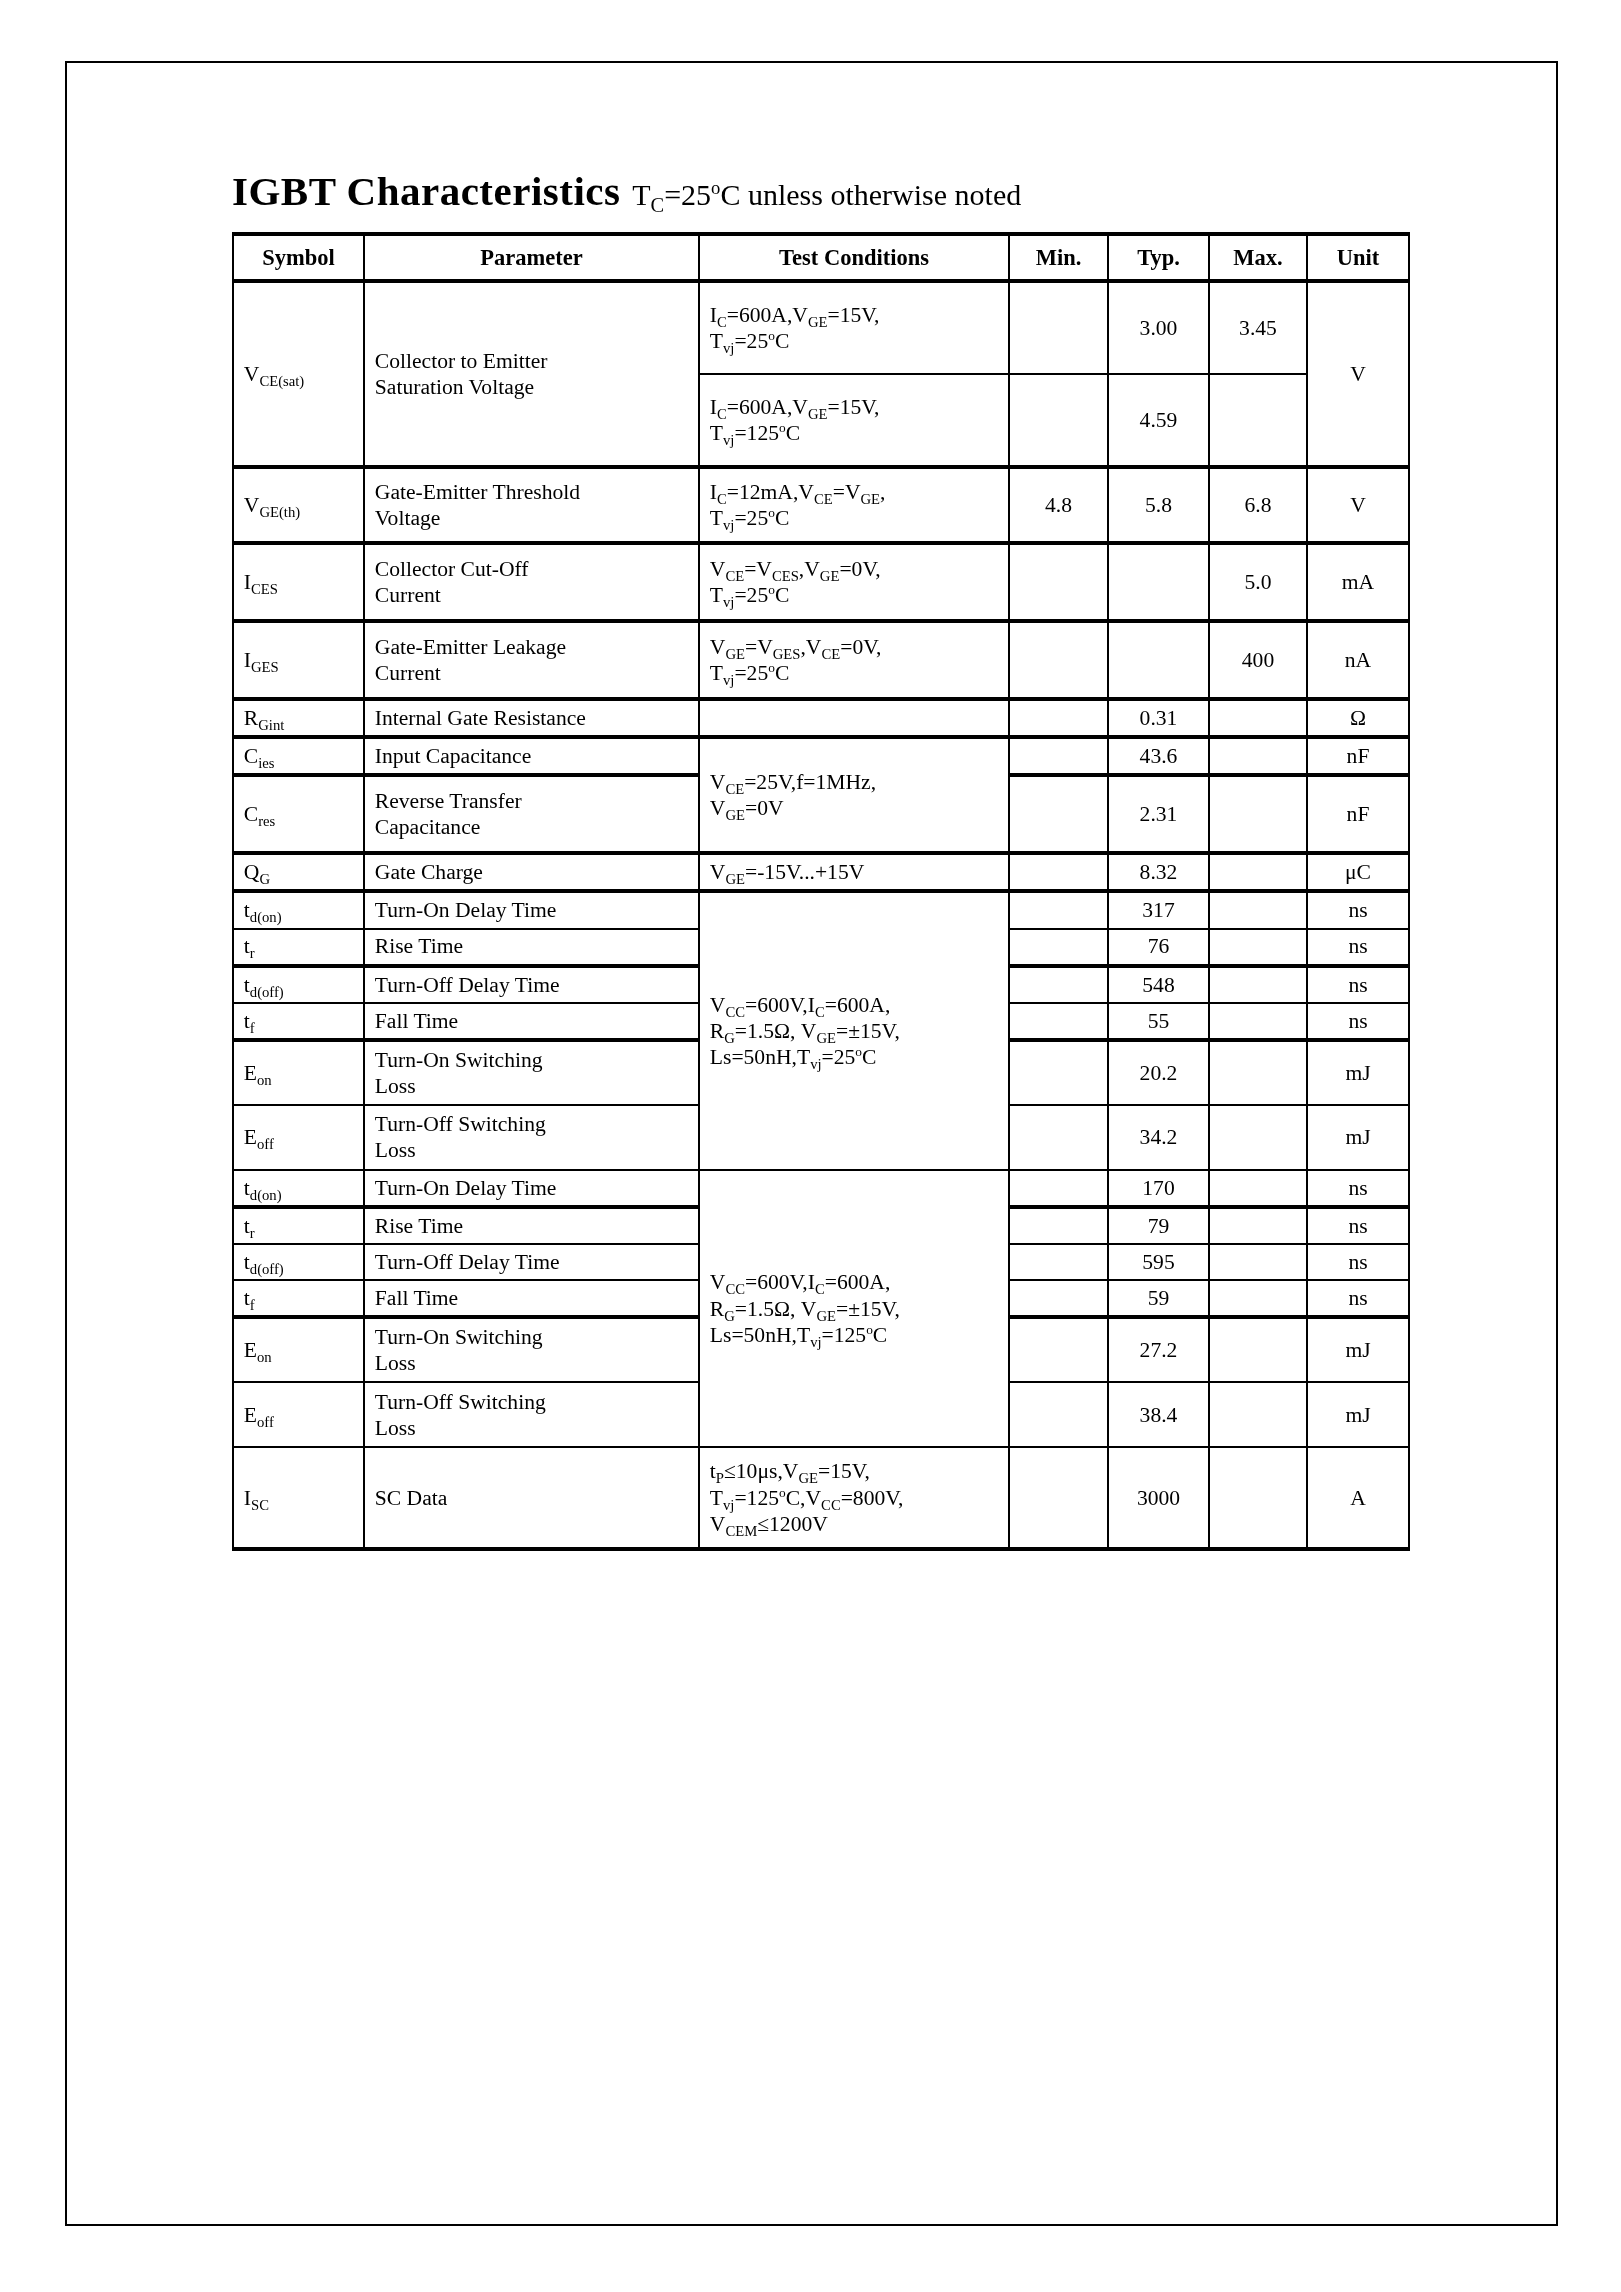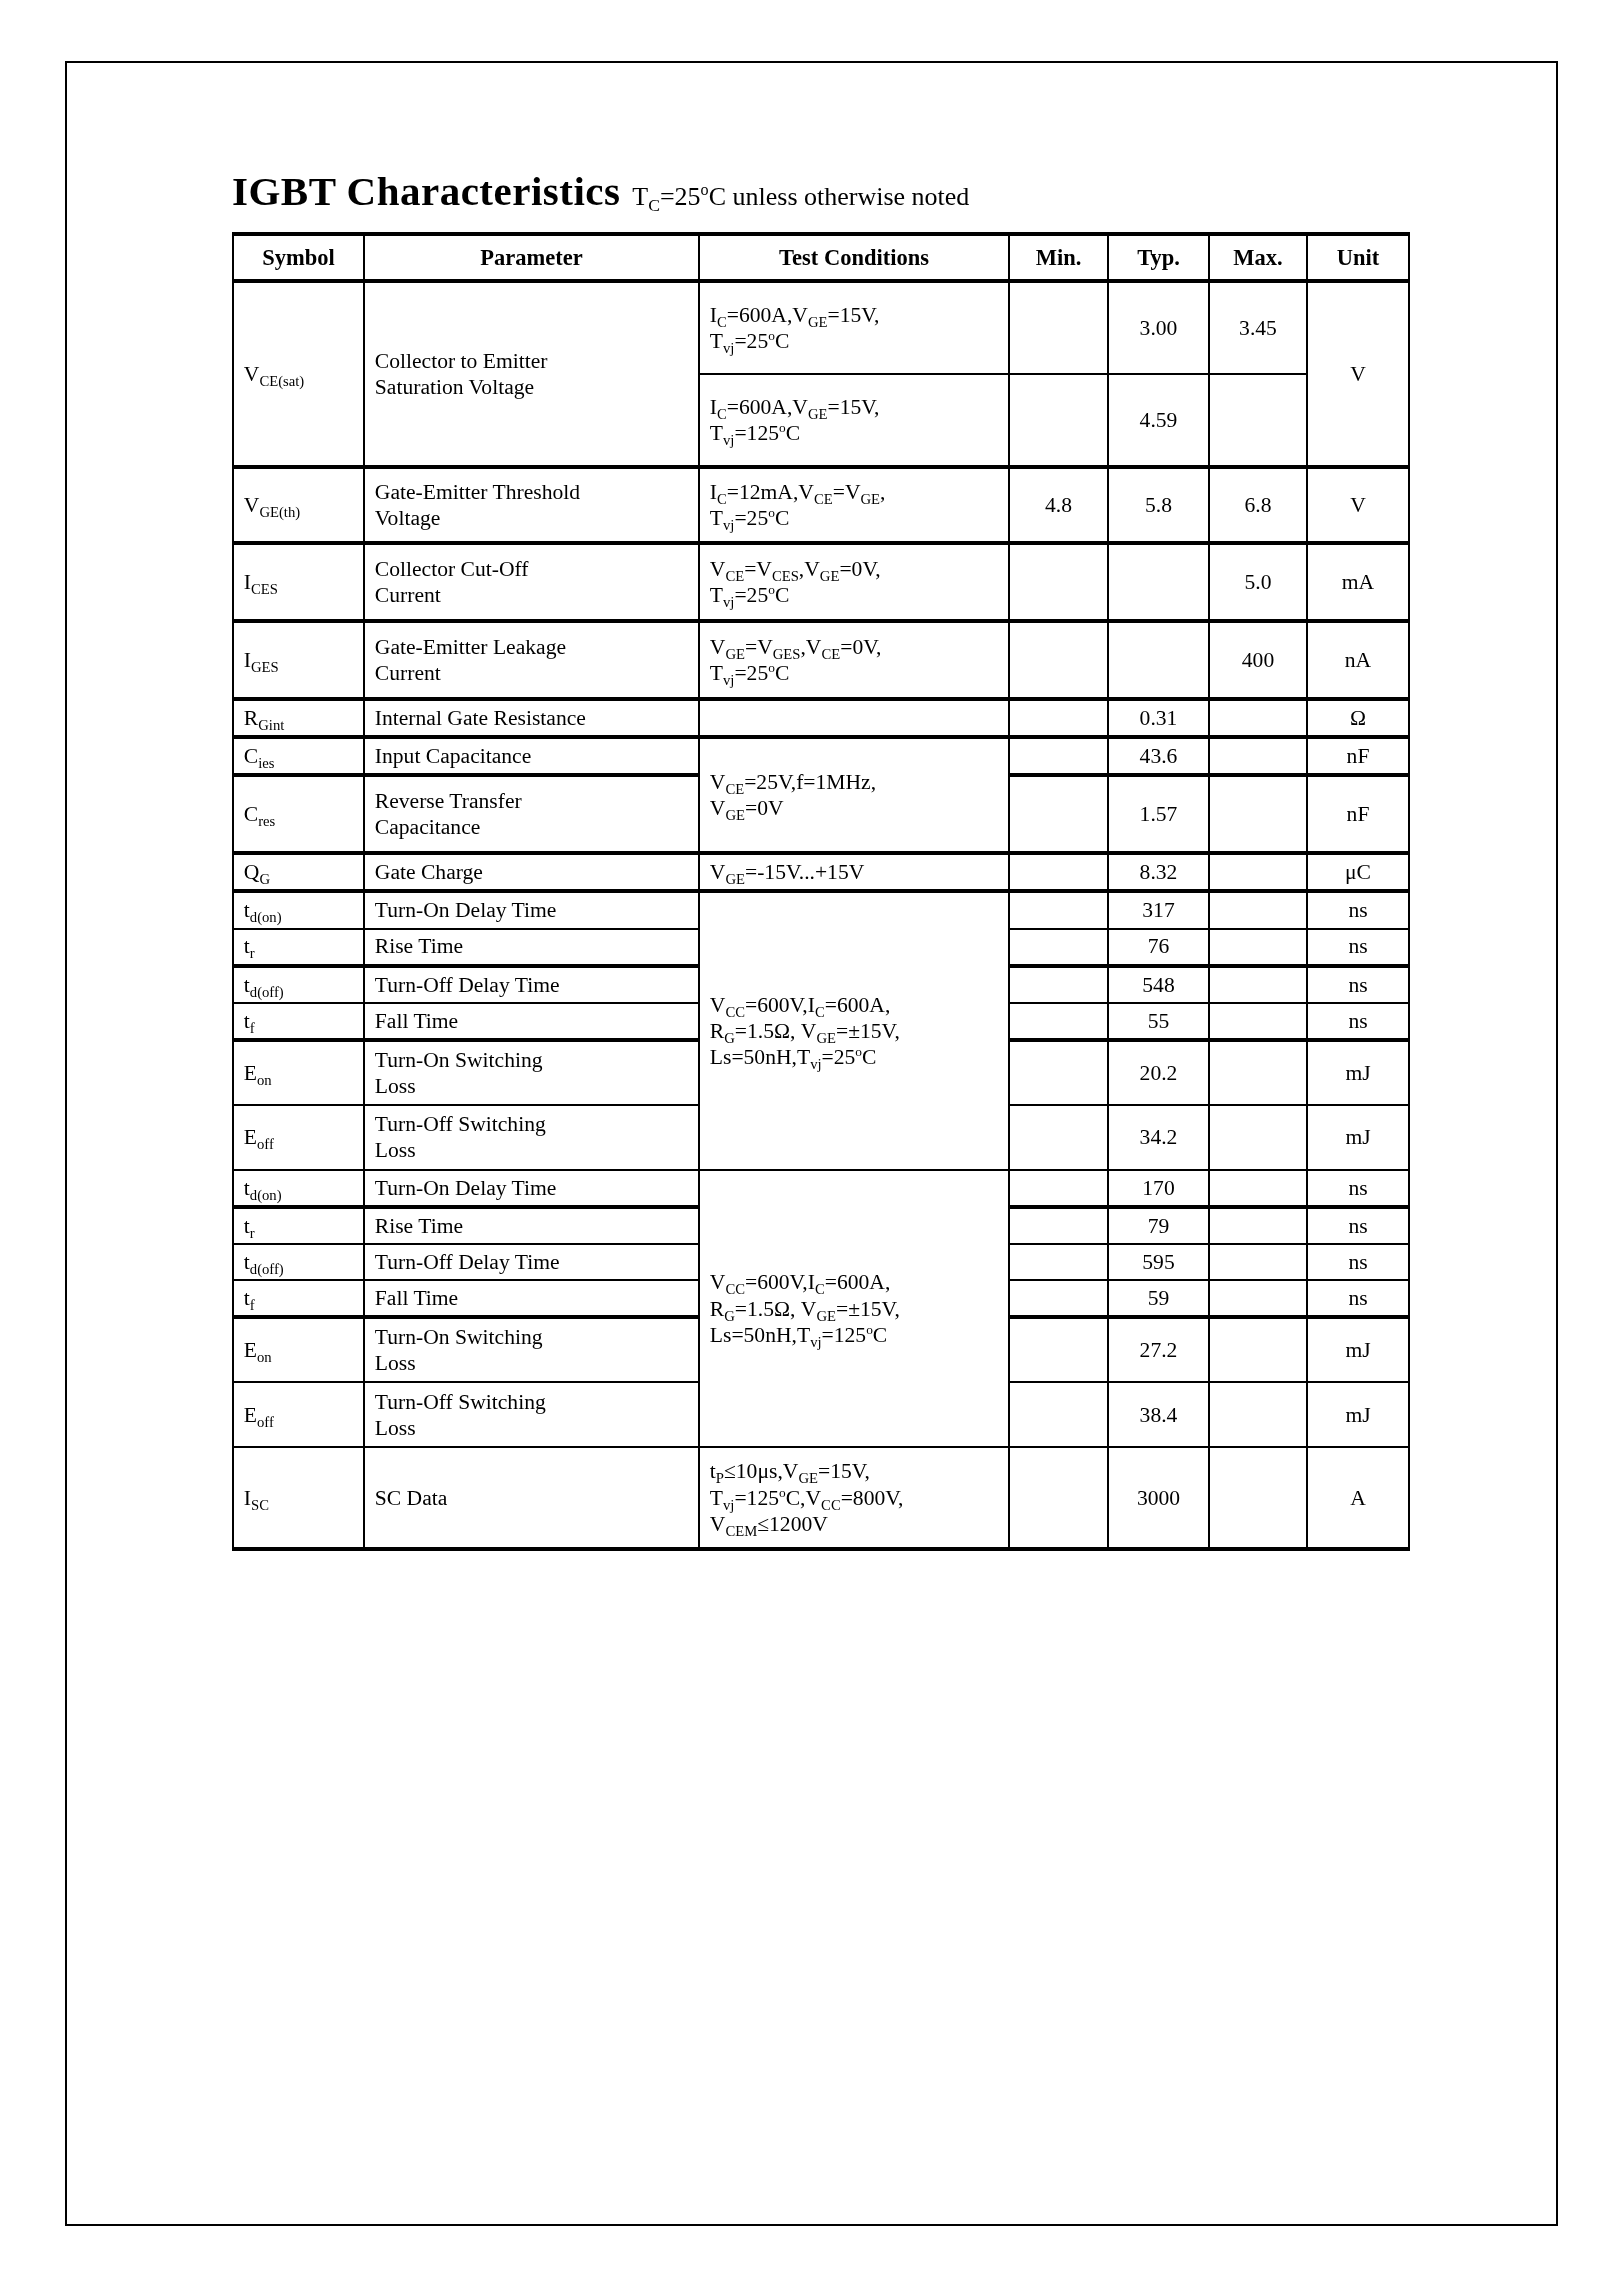--- a/index.html
+++ b/index.html
@@ -13,21 +13,21 @@
     border:2.9px solid #000;box-sizing:border-box;background:#fff;
   }
   .content{position:absolute;left:165px;top:80px;width:1176px;}
   .doc-header{
     display:flex;justify-content:space-between;align-items:flex-end;
     font-size:32px;letter-spacing:0.5px;
     padding-bottom:9.8px;border-bottom:4.9px solid #000;
   }
   .title-row{margin-top:23.5px;white-space:nowrap;}
   .title-main{font-size:41px;font-weight:bold;letter-spacing:0.5px;}
-  .title-note{font-size:26px;margin-left:11.8px;}
+  .title-note{font-size:30px;margin-left:11.8px;}
   table.chars{
     border-collapse:collapse;table-layout:fixed;width:1176px;margin-top:17.6px;
   }
   table.chars th{
     border:2px solid #000;border-top:4.9px solid #000;border-bottom:4.9px solid #000;
     font-size:22.5px;font-weight:bold;height:43px;text-align:center;vertical-align:middle;
     padding:0 3.9px;
   }
   table.chars td{
     border:2px solid #000;
@@ -132,21 +132,21 @@
             <td rowspan="2" class="bb-t al-l">V<sub>CE</sub>=25V,f=1MHz,<br>V<sub>GE</sub>=0V</td>
             <td class="bb-t"></td>
             <td class="bb-t">43.6</td>
             <td class="bb-t"></td>
             <td class="bb-t">nF</td>
           </tr>
           <tr style="height: 78px;">
             <td class="bb-t al-l">C<sub>res</sub></td>
             <td class="bb-t al-l">Reverse Transfer<br>Capacitance</td>
             <td class="bb-t"></td>
-            <td class="bb-t">1.57</td>
+            <td class="bb-t">2.31</td>
             <td class="bb-t"></td>
             <td class="bb-t">nF</td>
           </tr>
           <tr style="height: 35px;">
             <td class="bb-t al-l">Q<sub>G</sub></td>
             <td class="bb-t al-l">Gate Charge</td>
             <td class="bb-t al-l">V<sub>GE</sub>=-15V...+15V</td>
             <td class="bb-t"></td>
             <td class="bb-t">8.32</td>
             <td class="bb-t"></td>

